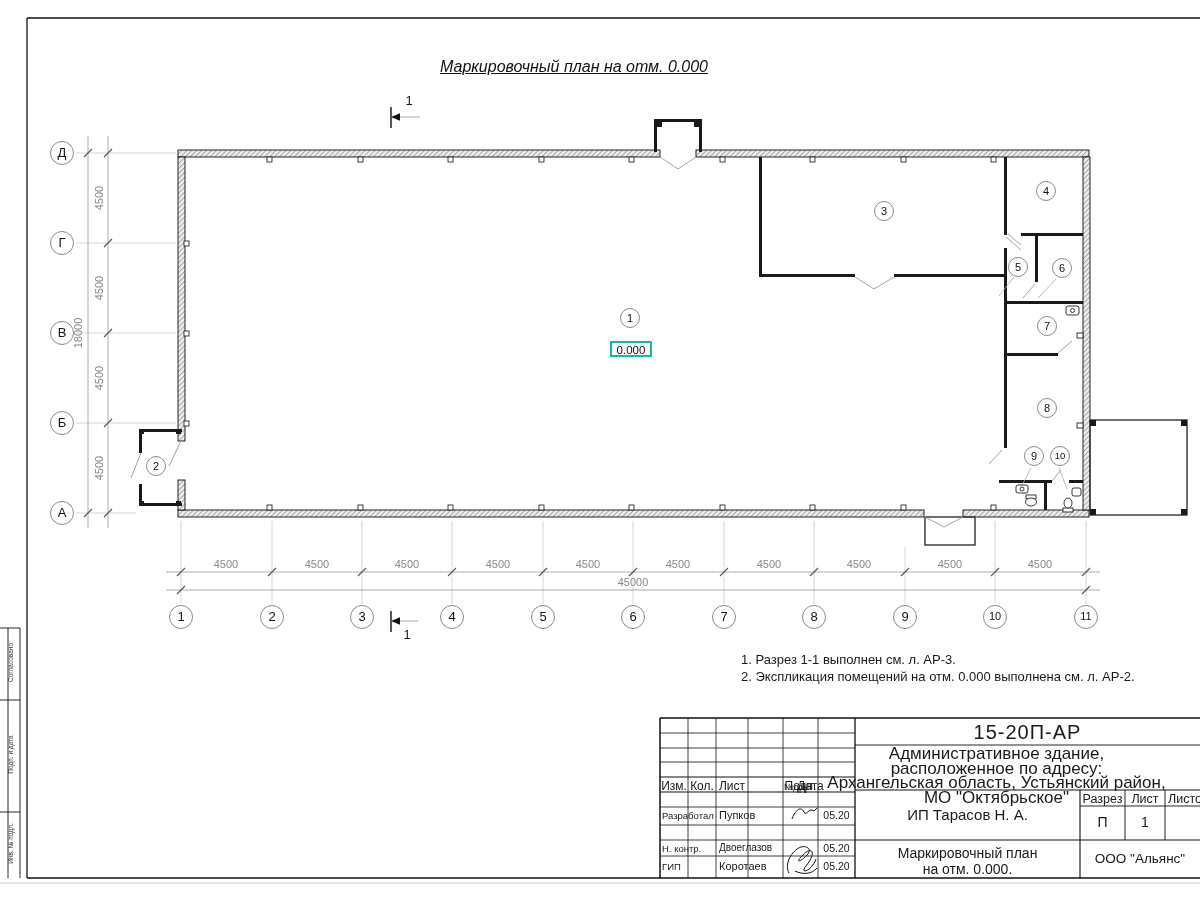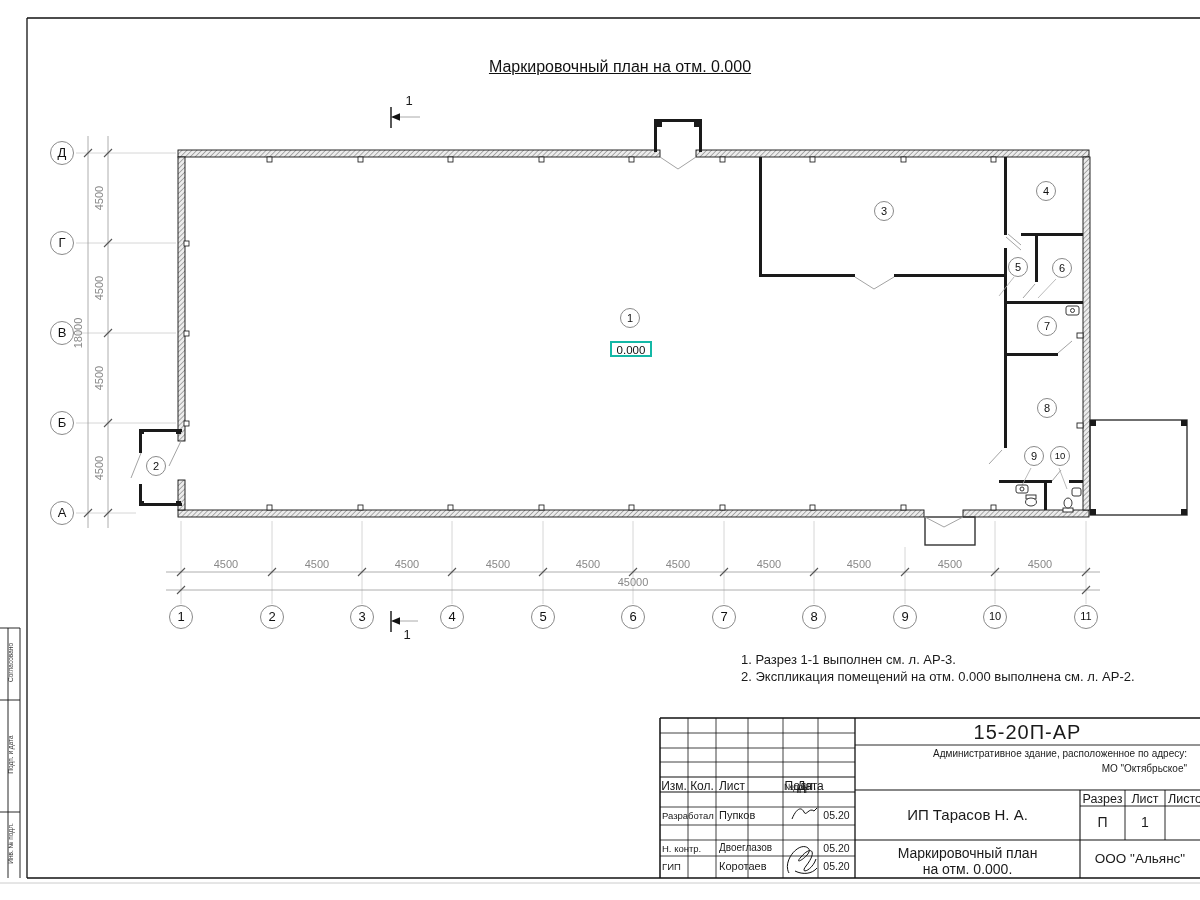--- a/index.html
+++ b/index.html
@@ -16,22 +16,22 @@
   }
   .rc{
     position:absolute;width:20px;height:20px;border:1px solid #8a8a8a;border-radius:50%;
     background:#fff;box-sizing:border-box;text-align:center;line-height:18px;font-size:11px;color:#111;
   }
   .dim{color:#888;font-size:11px;}
   .rot{transform:rotate(-90deg);transform-origin:center center;}
   .frameLbl{position:absolute;font-size:6.5px;color:#333;width:64px;text-align:center;
     transform:rotate(-90deg);transform-origin:center center;}
   .title{
-    position:absolute;left:440px;top:58px;width:360px;text-align:center;
-    font-size:16px;text-decoration:underline;color:#111;
+    position:absolute;left:440px;top:58px;width:360px;
+    font-size:16px;font-style:italic;text-decoration:underline;color:#111;
   }
   .elev{
     position:absolute;left:610px;top:341px;width:42px;height:16px;border:2px solid #14b8a6;
     background:#fff;box-sizing:border-box;text-align:center;font-size:11.5px;line-height:14px;color:#111;
   }
   .tb{position:absolute;box-sizing:border-box;}
 </style>
 </head>
 <body>
 
@@ -317,22 +317,23 @@
   <div>1. Разрез 1-1 выполнен см. л. АР-3.</div>
   <div>2. Экспликация помещений на отм. 0.000 выполнена см. л. АР-2.</div>
 </div>
 
 <div class="frameLbl" style="left:-22px;top:659px;">Согласовано</div>
 <div class="frameLbl" style="left:-22px;top:751px;">Подп. и дата</div>
 <div class="frameLbl" style="left:-22px;top:840px;">Инв. № подл.</div>
 
 <div class="tb t ctr" style="left:855px;top:721px;width:345px;font-size:20px;letter-spacing:1px;">15-20П-АР</div>
 
-<div class="tb" style="left:848px;top:747px;width:339px;text-align:right;font-size:10px;line-height:14.5px;">
+<div class="tb" style="left:827px;top:747px;width:339px;text-align:center;font-size:17px;line-height:14.5px;">
   <div>Административное здание, расположенное по адресу:</div>
+  <div>Архангельская область, Устьянский район,</div>
   <div>МО "Октябрьское"</div>
 </div>
 
 <div class="tb t ctr" style="left:660px;top:779px;width:28px;font-size:12px;">Изм.</div>
 <div class="tb t ctr" style="left:688px;top:779px;width:28px;font-size:12px;">Кол.</div>
 <div class="tb t ctr" style="left:716px;top:779px;width:32px;font-size:12px;">Лист</div>
 <div class="tb t ctr" style="left:756px;top:782px;width:54px;font-size:9px;text-align:right;">№док.</div>
 <div class="tb t ctr" style="left:783px;top:779px;width:35px;font-size:12px;">Подп.</div>
 <div class="tb t ctr" style="left:792px;top:779px;width:37px;font-size:12px;">Дата</div>
 

